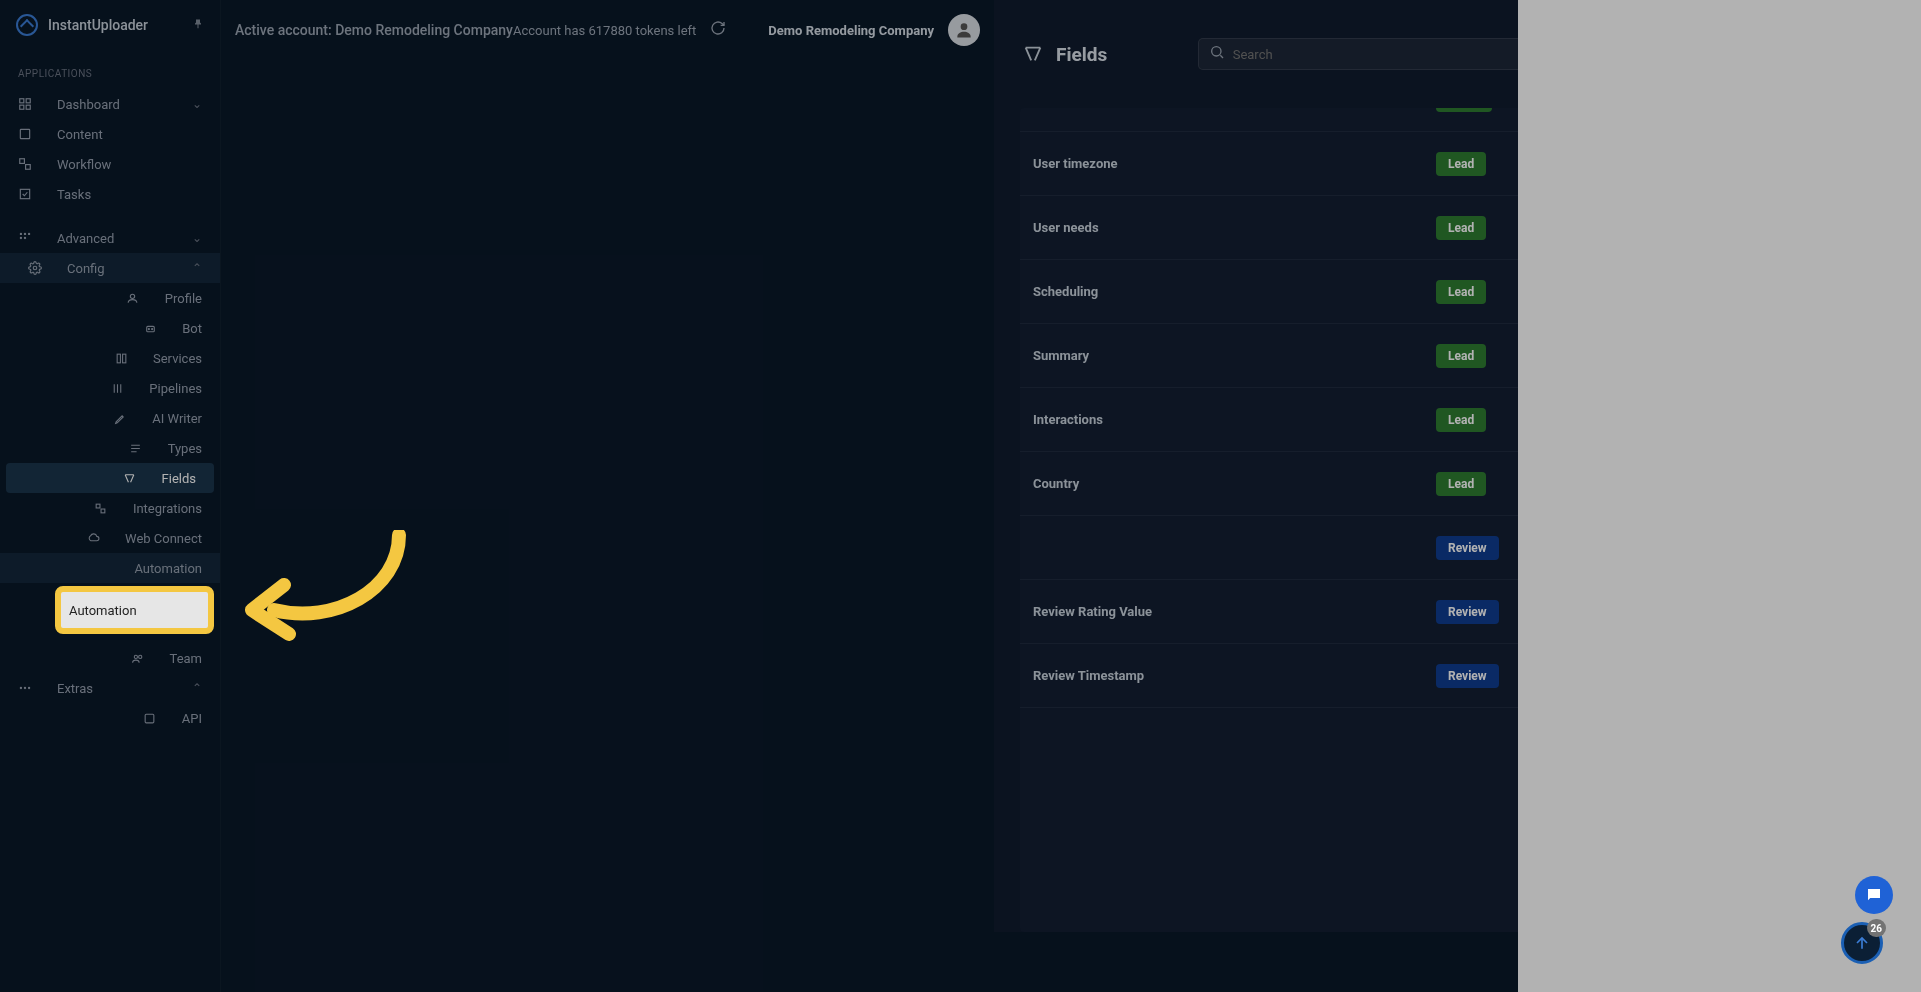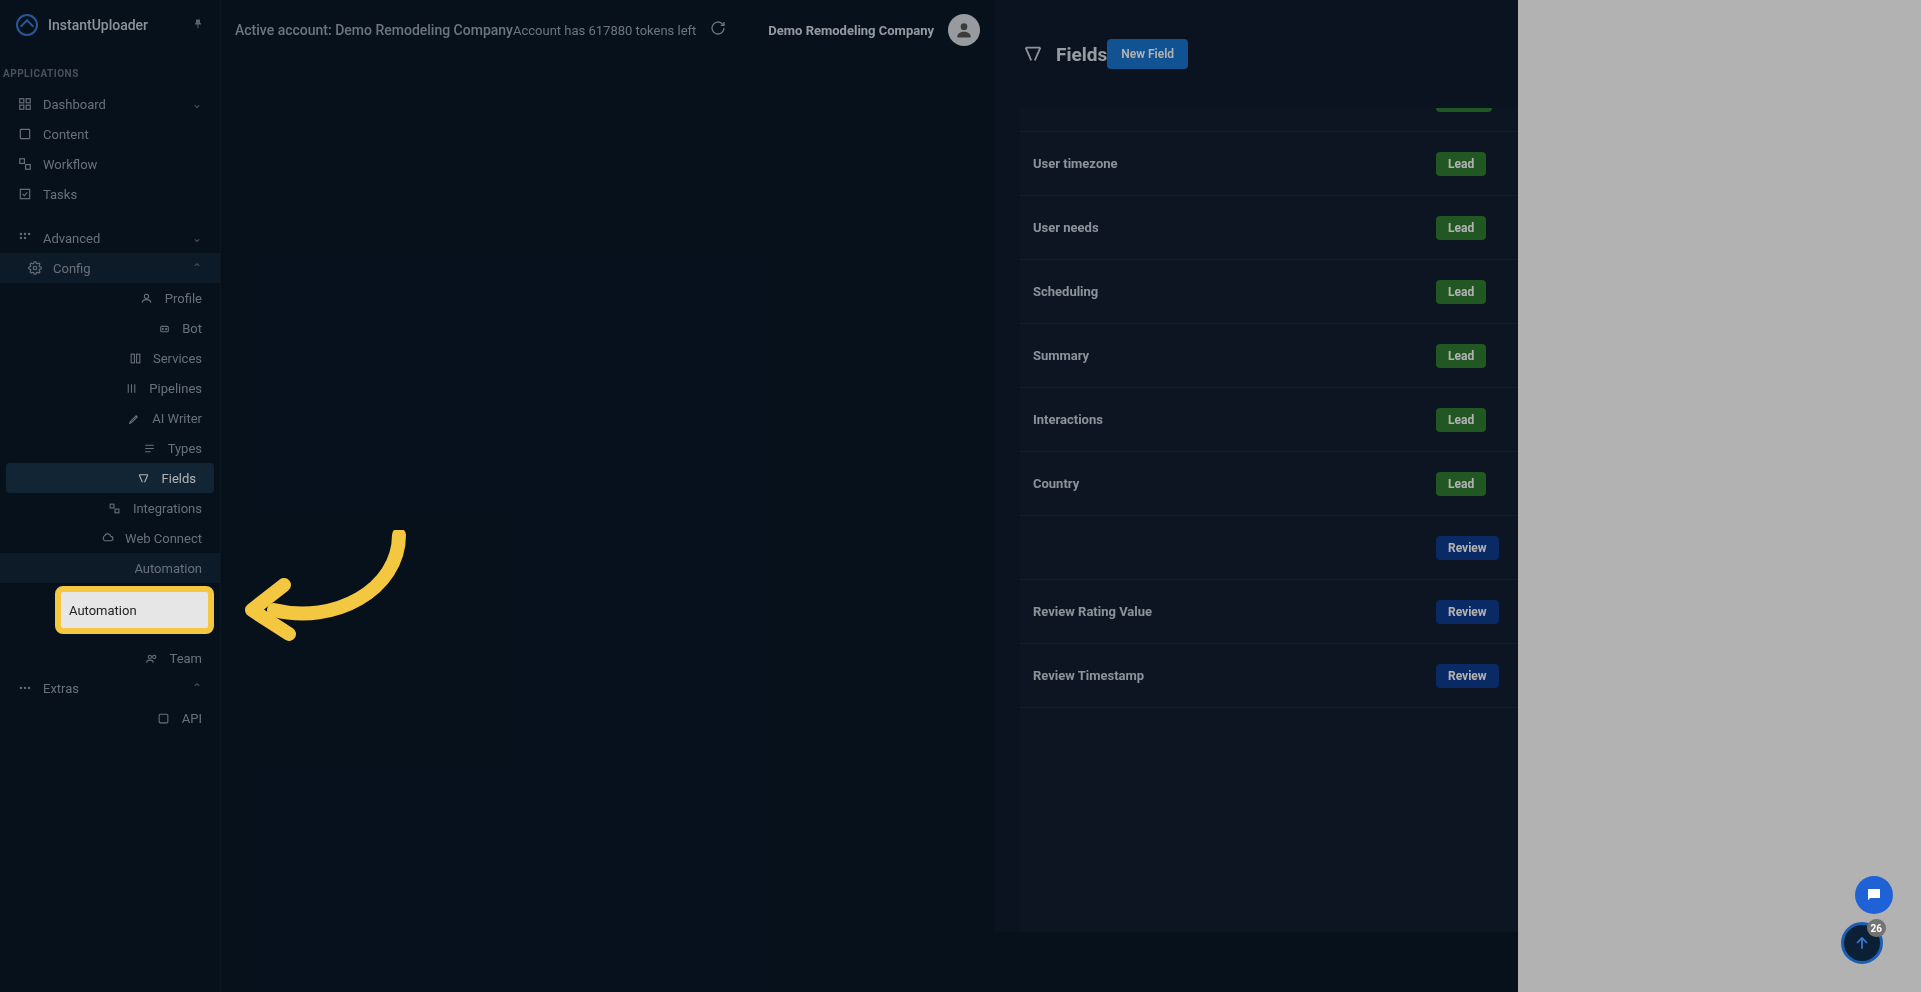--- a/index.html
+++ b/index.html
@@ -8,22 +8,22 @@
 .app-wrapper { display: flex; width: 100%; height: 100%; position: relative; }
 
 
 .sidebar { width: 221px; background: #0a1929; height: 100%; display: flex; flex-direction: column; border-right: 1px solid rgba(255,255,255,0.03); }
 .sidebar-header { height: 50px; display: flex; align-items: center; padding: 0 16px; justify-content: space-between; }
 .logo-wrap { display: flex; align-items: center; gap: 10px; }
 .logo-mark { width: 22px; height: 22px; border: 2px solid #3b7dd6; border-radius: 50%; display: flex; align-items: center; justify-content: center; position: relative; }
 .logo-mark::after { content: ''; width: 8px; height: 8px; border: 2px solid #3b7dd6; border-bottom: none; border-right: none; transform: rotate(45deg); position: absolute; top: 5px; }
 .logo-text { font-size: 14px; font-weight: 500; color: #c8d1db; }
 .pin-icon { color: #808b98; font-size: 14px; }
-.section-label { font-size: 10px; font-weight: 700; letter-spacing: 0.5px; color: #6a7382; padding: 18px 3px 10px; }
-.nav-item { display: flex; align-items: center; height: 30px; padding: 0 18px; color: #96a0af; font-size: 13px; cursor: pointer; gap: 11px; position: relative; }
+.section-label { font-size: 10px; font-weight: 400; letter-spacing: 0.5px; color: #6a7382; padding: 18px 18px 10px; }
+.nav-item { display: flex; align-items: center; height: 30px; padding: 0 18px; color: #96a0af; font-size: 13px; cursor: pointer; gap: 25px; position: relative; }
 .nav-item .nav-icon { width: 14px; height: 14px; display: inline-flex; align-items: center; justify-content: center; color: #96a0af; flex-shrink: 0; }
 .nav-item .chevron { margin-left: auto; font-size: 12px; color: #6a7382; }
 .nav-sub .nav-item { padding-left: 44px; justify-content: flex-end; }
 .nav-item.active { background: #1b364d; color: #fff; border-radius: 4px; margin: 0 6px; padding-left: 12px; }
 .nav-item.active .nav-icon { color: #fff; }
 .nav-item.hovered { background: #13283b; padding-left: 28px; }
 .nav-divider { height: 14px; }
 
 
 .highlight-box { position: absolute; left: 55px; top: 586px; width: 159px; height: 48px; border: 6px solid #f4c741; border-radius: 8px; background: #e6e6e6; z-index: 50; display: flex; align-items: center; padding-left: 8px; }
@@ -309,20 +309,27 @@
           </span>
       </div>
     </div>
 
     <div class="content-wrap">
       <div class="page-header">
         <span class="page-icon"><svg width="22" height="22" viewBox="0 0 24 24" fill="none" stroke="currentColor" stroke-width="2">
               <path d="M4 5h16M4 5l6 14M20 5l-6 14"></path>
             </svg></span>
         <span class="page-title">Fields</span>
+        <div class="search-box">
+          <span class="search-icon"><svg width="16" height="16" viewBox="0 0 24 24" fill="none" stroke="currentColor" stroke-width="2">
+                <circle cx="11" cy="11" r="7"></circle>
+                <path d="M21 21l-4-4"></path>
+              </svg></span>
+          <input type="text" placeholder="Search" style="">
+        </div>
         <button class="new-btn">New Field</button>
       </div>
 
       <div class="table-panel">
         <div class="filler-row">
             <div class="filler-badge"></div>
           </div>
         <div id="rows-mount">
             <div class="field-row">
               <span class="field-name">User timezone</span>

